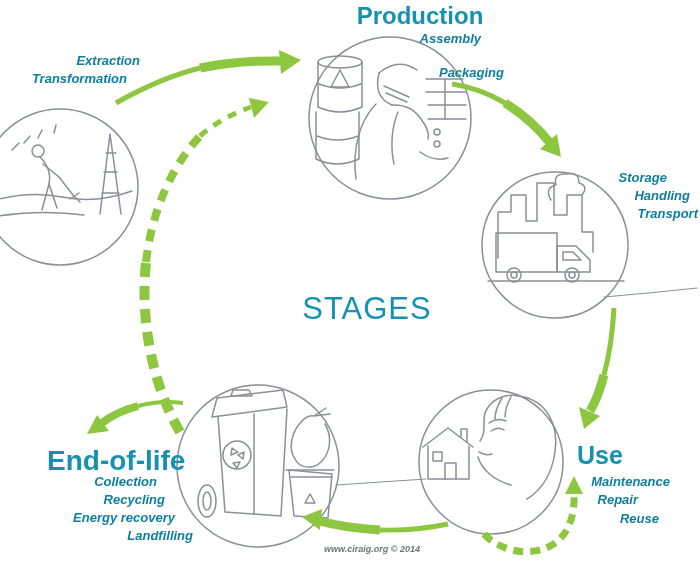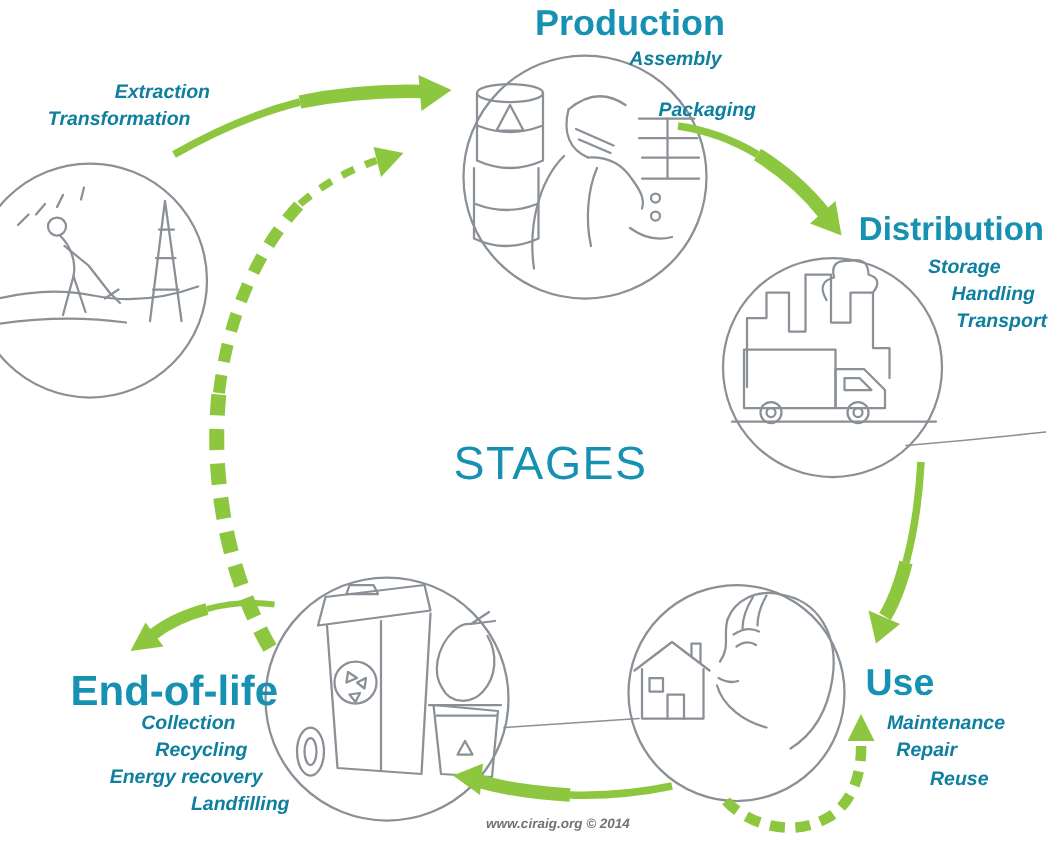--- a/index.html
+++ b/index.html
@@ -181,21 +181,20 @@
     </g>
   </svg>
 
   <span class="sub" id="sub-res-0">Extraction</span>
   <span class="sub" id="sub-res-1">Transformation</span>
 
   <div class="stage-title" id="title-production">Production</div>
   <span class="sub" id="sub-pro-0">Assembly</span>
   <span class="sub" id="sub-pro-1">Packaging</span>
 
-  <div class="stage-title" id="title-distribution">Distribution</div>
   <span class="sub" id="sub-dis-0">Storage</span>
   <span class="sub" id="sub-dis-1">Handling</span>
   <span class="sub" id="sub-dis-2">Transport</span>
 
   <div class="stage-title" id="title-use">Use</div>
   <span class="sub" id="sub-use-0">Maintenance</span>
   <span class="sub" id="sub-use-1">Repair</span>
   <span class="sub" id="sub-use-2">Reuse</span>
 
   <div class="stage-title" id="title-endoflife">End-of-life</div>

